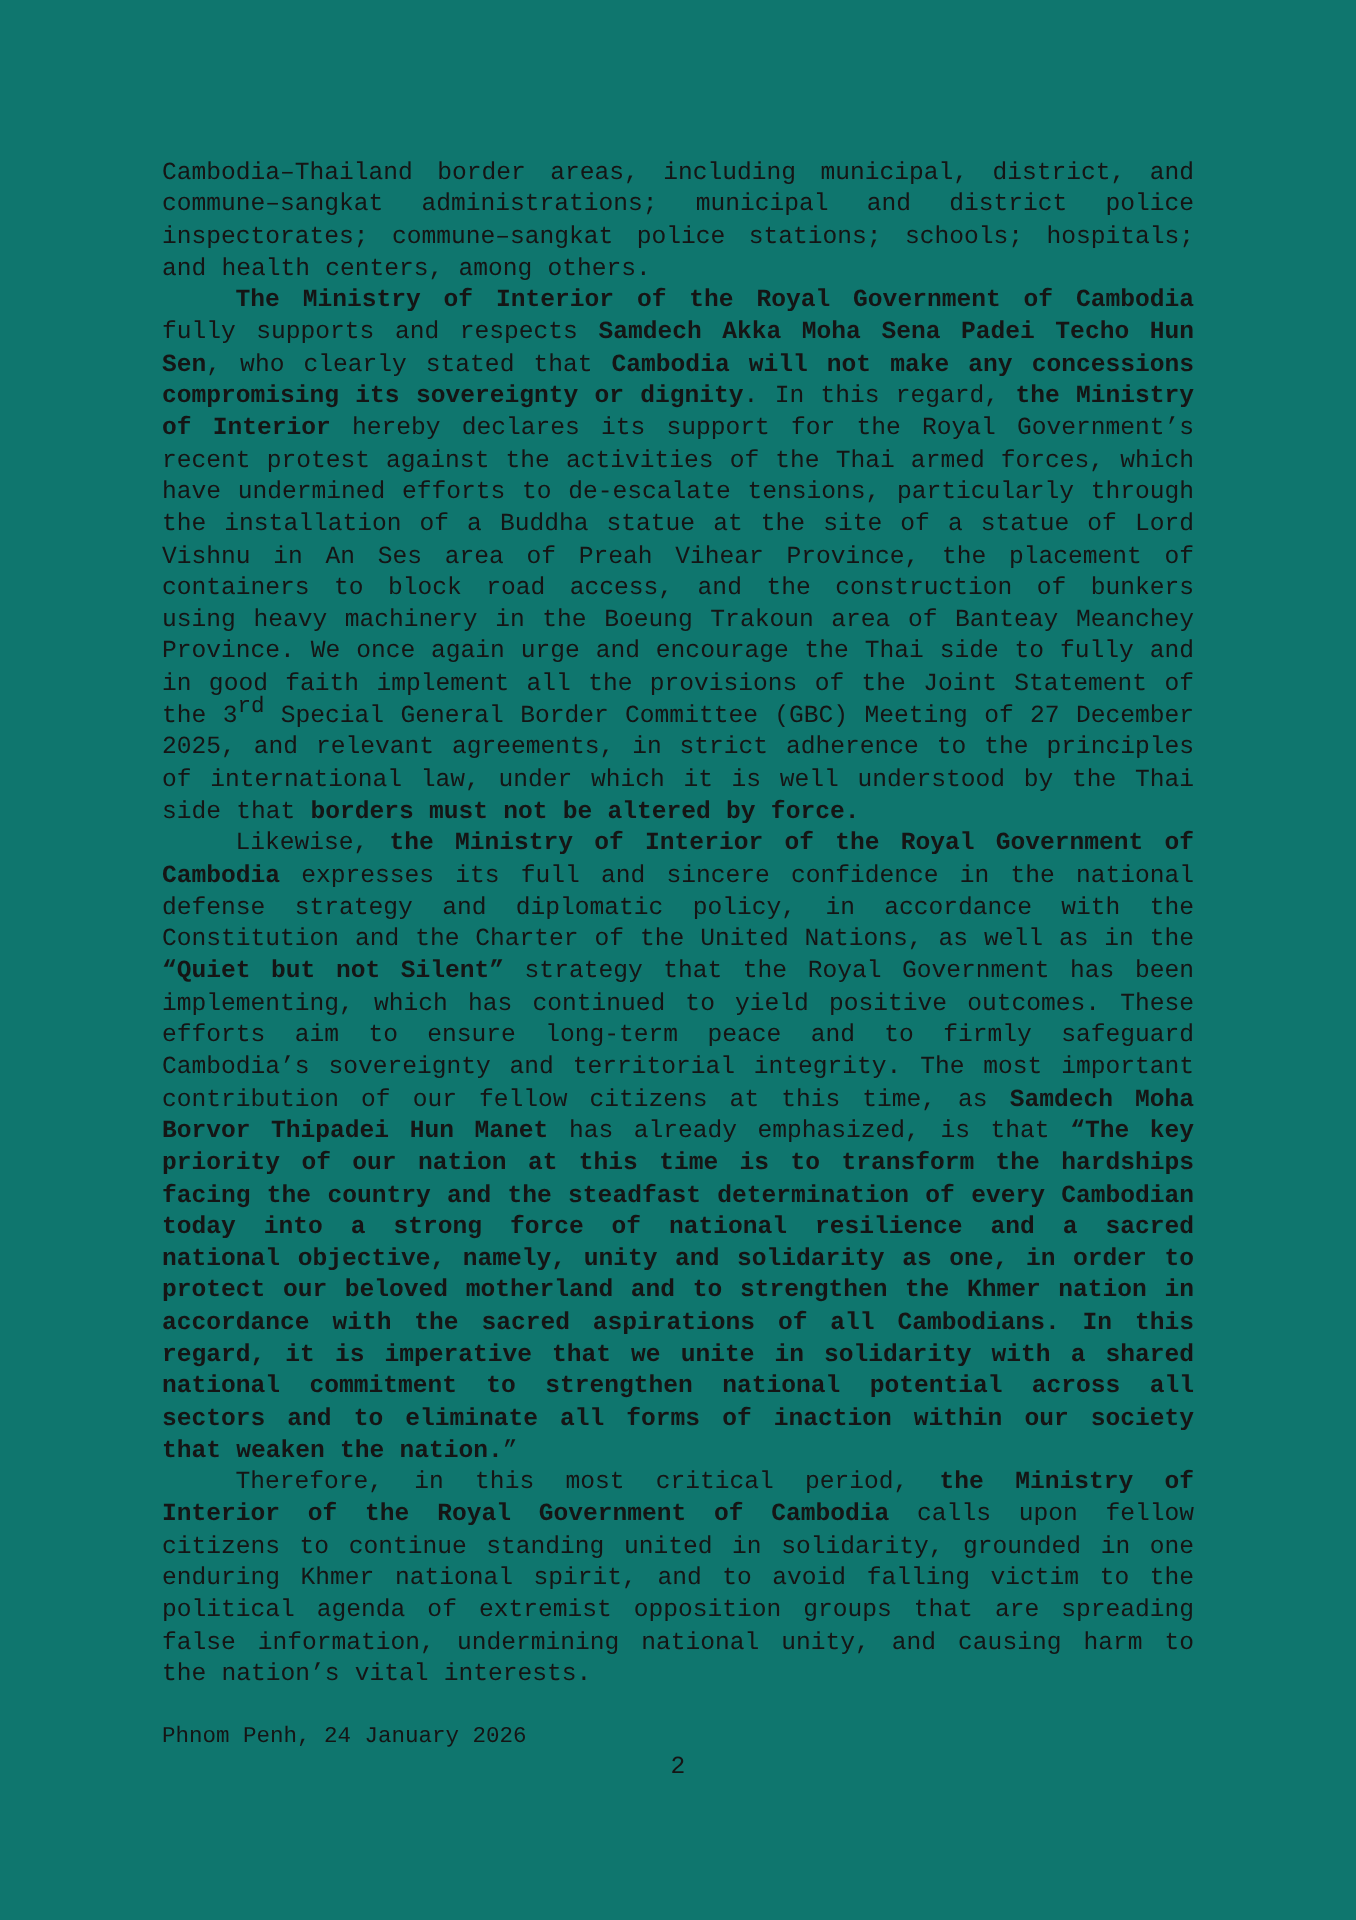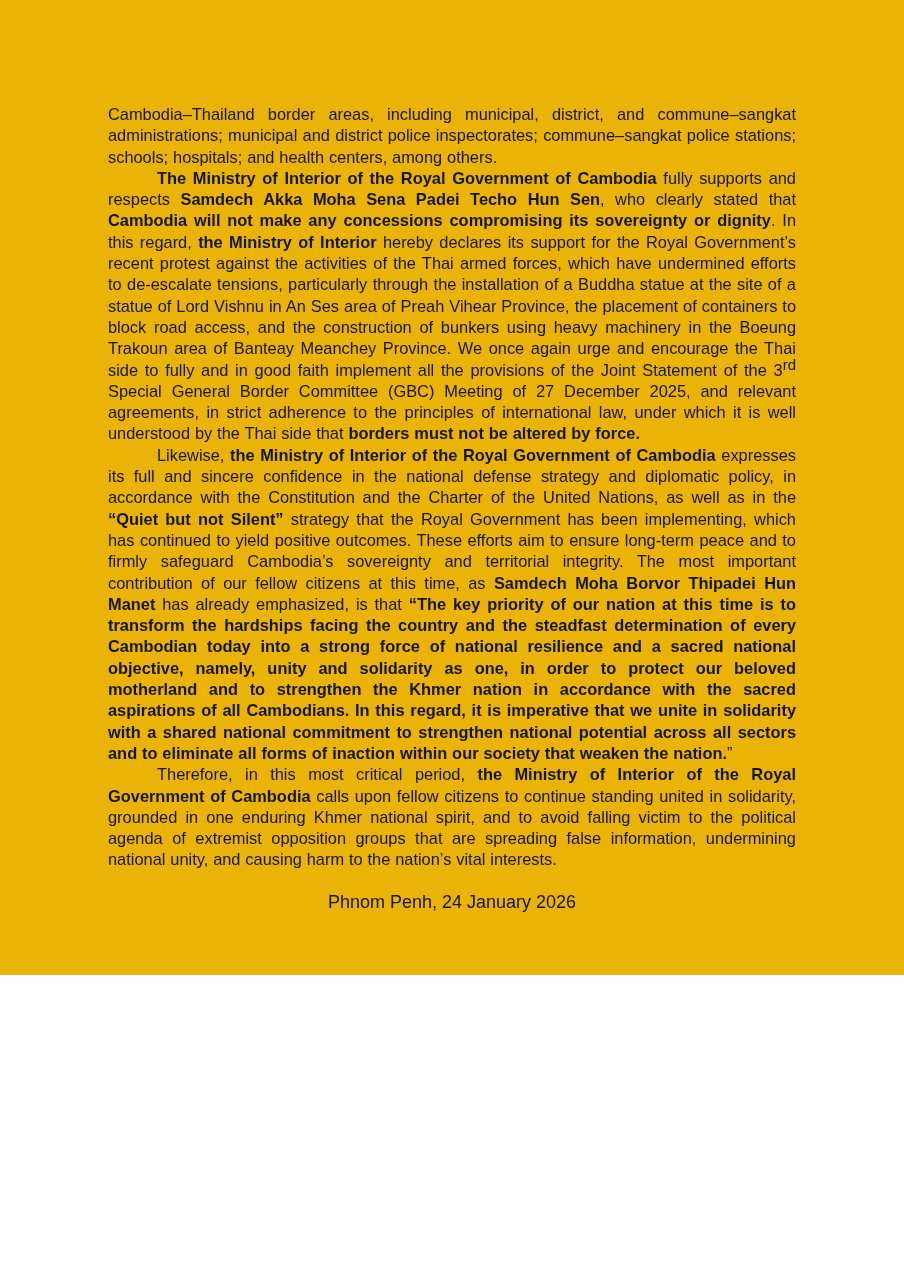--- a/index.html
+++ b/index.html
@@ -3,24 +3,24 @@
 <meta charset="utf-8">
 <style>
   html, body {
     margin: 0;
     padding: 0;
     background: #ffffff;
   }
   .page {
     position: relative;
     width: 904px;
-    height: 975px;
-    background: #eab308;
+    height: 1280px;
+    background: #0f766e;
     overflow: hidden;
-    font-family: Liberation Sans, sans-serif;
+    font-family: Liberation Mono, monospace;
     color: #151515;
   }
   .content {
     position: absolute;
     left: 108px;
     top: 104px;
     width: 688px;
   }
   p.para {
     margin: 0;
@@ -37,22 +37,22 @@
     font-weight: bold;
   }
   sup.ordinal {
     font-size: 15px;
     line-height: 0;
     vertical-align: super;
   }
   .date-line {
     margin: 21px 0 0 0;
     padding: 0;
-    text-align: center;
-    font-size: 18px;
+    text-align: left;
+    font-size: 15px;
     line-height: 21.3px;
   }
   .page-number {
     position: absolute;
     top: 1167px;
     left: 0;
     width: 100%;
     text-align: center;
     font-size: 16.4px;
     line-height: 21.3px;

